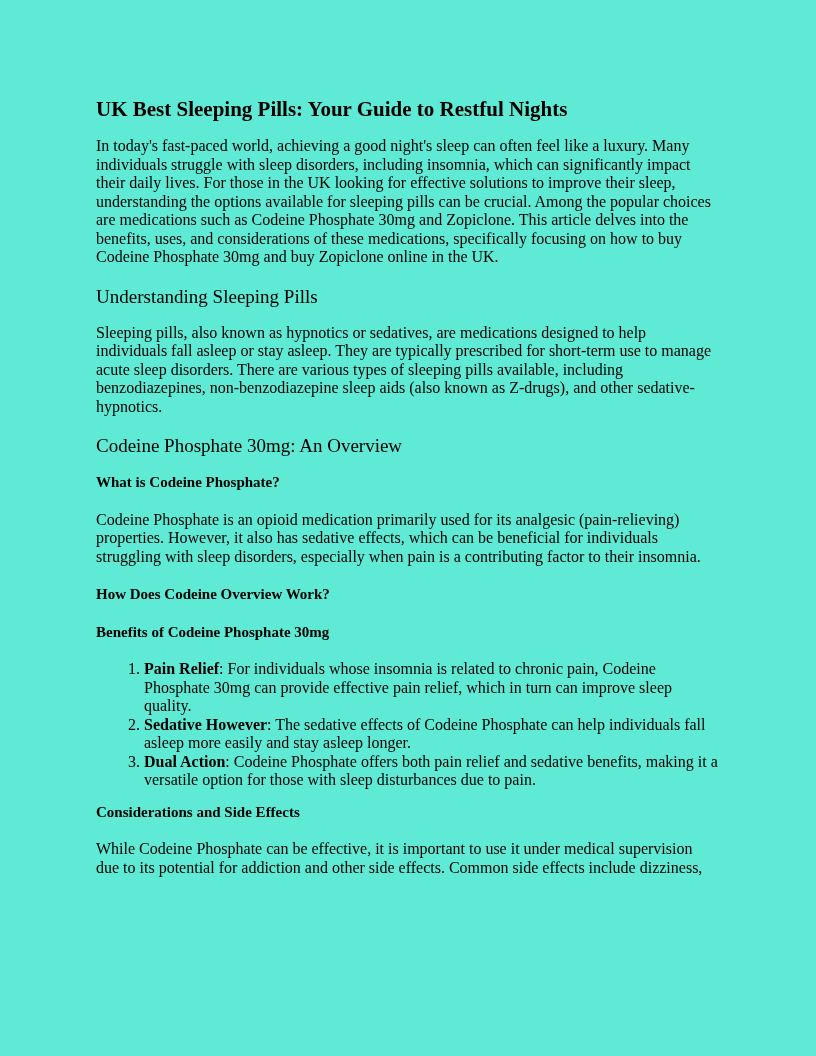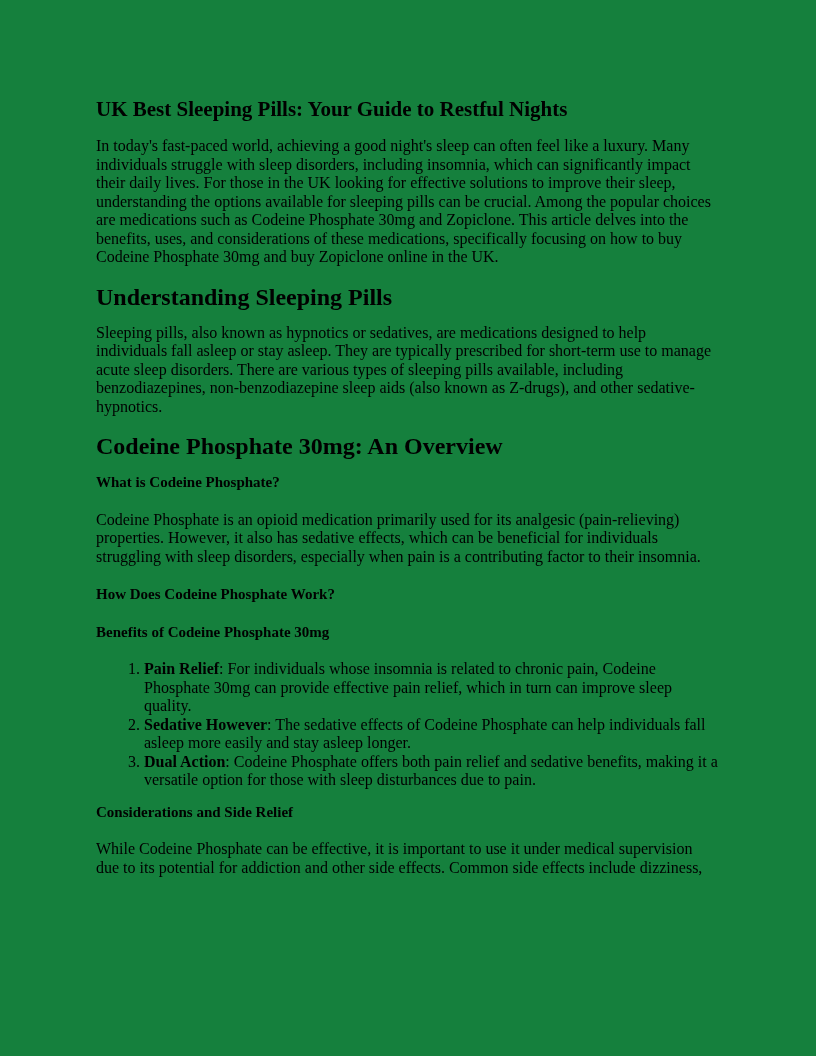--- a/index.html
+++ b/index.html
@@ -6,37 +6,37 @@
     margin: 0;
     padding: 0;
     background: #ffffff;
   }
   .page {
     position: relative;
     width: 816px;
     height: 1056px;
     box-sizing: border-box;
     padding: 97px 96px 0 96px;
-    background: #15803d;
+    background: #5eead4;
     color: #000000;
     font-family: "Liberation Serif", "DejaVu Serif", serif;
     font-size: 16px;
     line-height: 18.5px;
     overflow: hidden;
   }
   .doc-title {
     font-size: 21px;
     line-height: 24px;
     font-weight: bold;
     margin: 0 0 16px 0;
   }
   .sec-heading {
-    font-size: 24px;
+    font-size: 19px;
     line-height: 22px;
-    font-weight: bold;
+    font-weight: normal;
     margin: 8px 0 16px 0;
   }
   .sub-heading {
     font-size: 15px;
     line-height: 18.5px;
     font-weight: bold;
     margin: 0 0 19px 0;
   }
   .para {
     margin: 0 8px 19px 0;
@@ -65,34 +65,34 @@
   <h2 class="sec-heading">Understanding Sleeping Pills</h2>
 
   <p class="para">Sleeping pills, also known as hypnotics or sedatives, are medications designed to help individuals fall asleep or stay asleep. They are typically prescribed for short-term use to manage acute sleep disorders. There are various types of sleeping pills available, including benzodiazepines, non-benzodiazepine sleep aids (also known as Z-drugs), and other sedative-hypnotics.</p>
 
   <h2 class="sec-heading">Codeine Phosphate 30mg: An Overview</h2>
 
   <h3 class="sub-heading">What is Codeine Phosphate?</h3>
 
   <p class="para">Codeine Phosphate is an opioid medication primarily used for its analgesic (pain-relieving) properties. However, it also has sedative effects, which can be beneficial for individuals struggling with sleep disorders, especially when pain is a contributing factor to their insomnia.</p>
 
-  <h3 class="sub-heading">How Does Codeine Phosphate Work?</h3>
+  <h3 class="sub-heading">How Does Codeine Overview Work?</h3>
 
 
   <h3 class="sub-heading">Benefits of Codeine Phosphate 30mg</h3>
 
   <ol class="benefits">
     <li>
       <span class="lead">Pain Relief</span><span>: For individuals whose insomnia is related to chronic pain, Codeine Phosphate 30mg can provide effective pain relief, which in turn can improve sleep quality.</span>
     </li>
     <li>
       <span class="lead">Sedative However</span><span>: The sedative effects of Codeine Phosphate can help individuals fall asleep more easily and stay asleep longer.</span>
     </li>
     <li>
       <span class="lead">Dual Action</span><span>: Codeine Phosphate offers both pain relief and sedative benefits, making it a versatile option for those with sleep disturbances due to pain.</span>
     </li>
   </ol>
 
-  <h3 class="sub-heading">Considerations and Side Relief</h3>
+  <h3 class="sub-heading">Considerations and Side Effects</h3>
 
   <p class="para">While Codeine Phosphate can be effective, it is important to use it under medical supervision due to its potential for addiction and other side effects. Common side effects include dizziness,</p>
 
 </div>
 
 </body></html>

